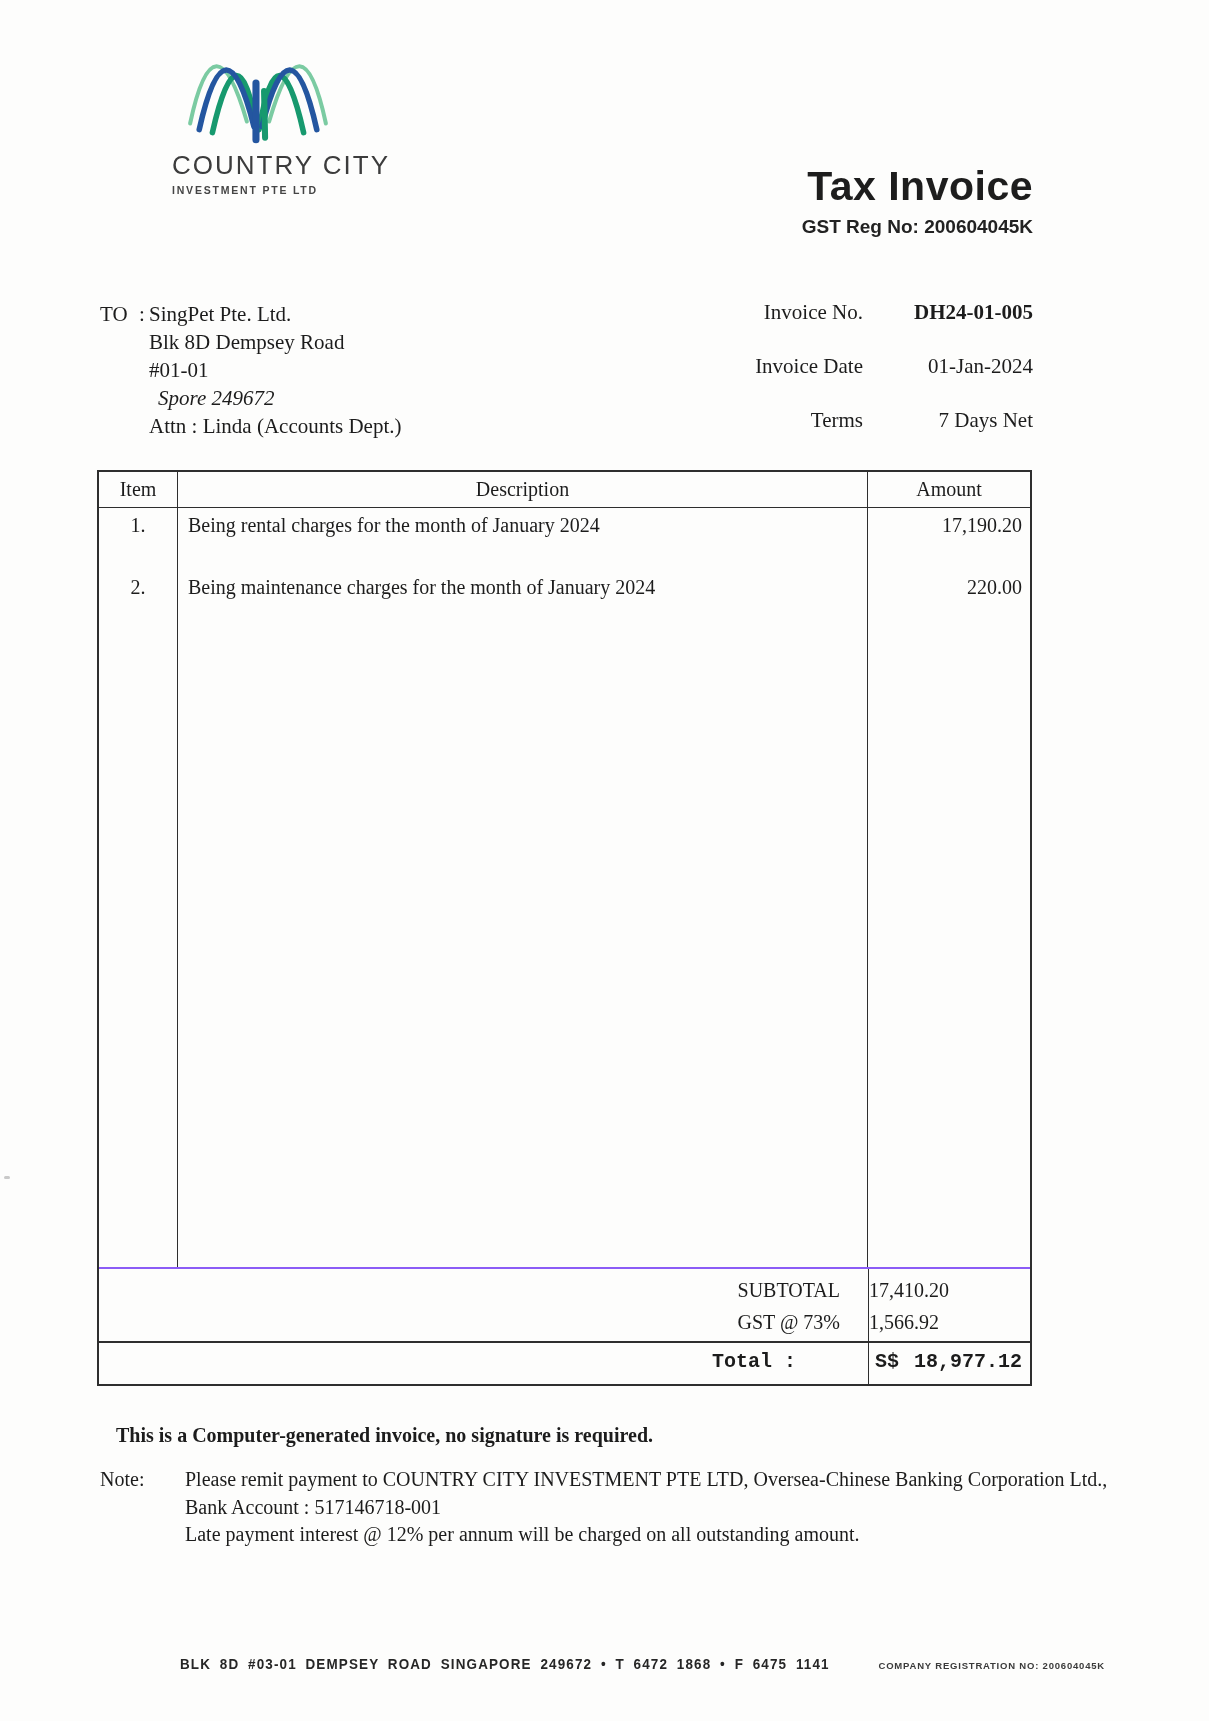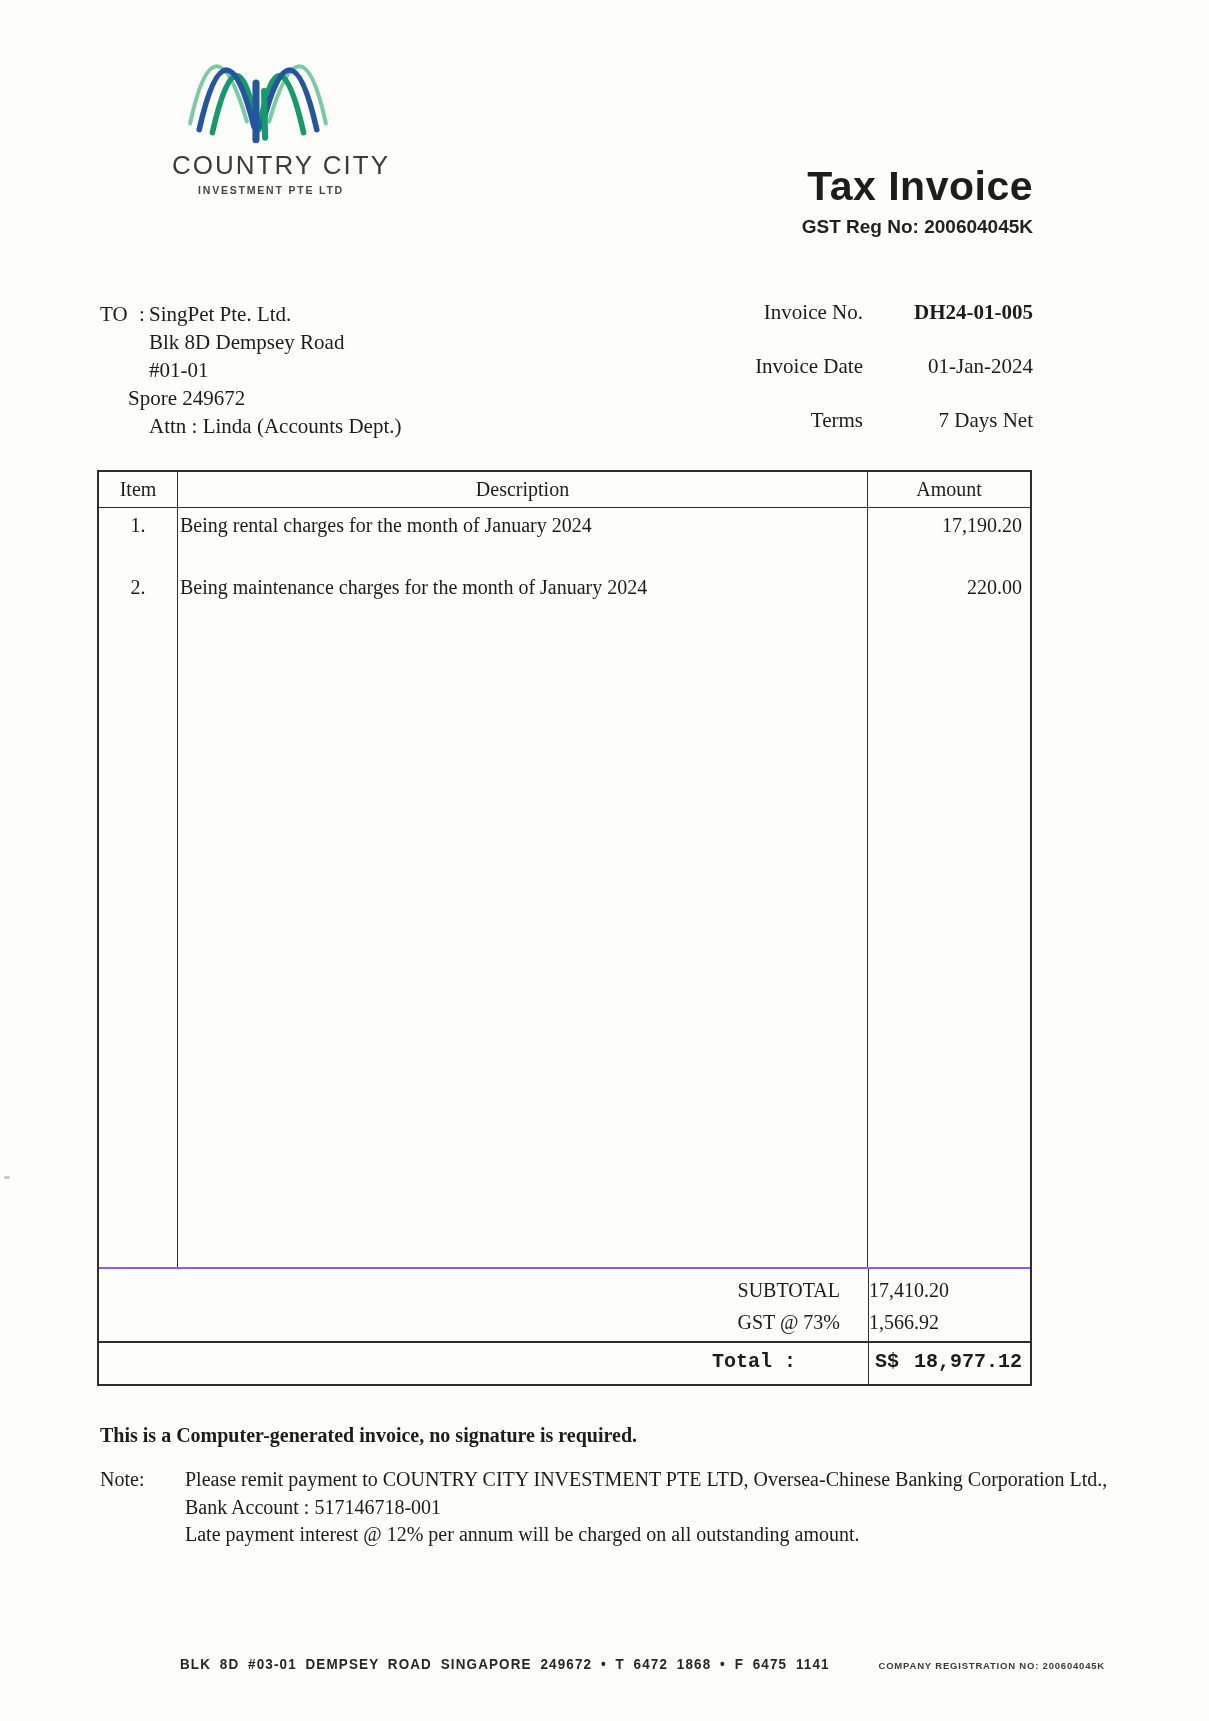--- a/index.html
+++ b/index.html
@@ -6,21 +6,21 @@
   .page{
     position:relative;
     width:1209px;height:1721px;
     background:#fdfdfc;
     margin:0 auto;
     overflow:hidden;
     font-family:"Liberation Serif", serif;
     color:#1c1c1c;
   }
   
-  .logo-block{position:absolute;left:172px;top:24px;width:172px;text-align:right;}
+  .logo-block{position:absolute;left:172px;top:24px;width:172px;text-align:left;}
   .logo-block svg{display:block;margin:0 auto;}
   .company-name{
     font-family:"Liberation Sans", sans-serif;
     font-size:26px;letter-spacing:2px;color:#3c3c3c;
     margin-top:2px;white-space:nowrap;
   }
   .company-sub{
     font-family:"Liberation Sans", sans-serif;
     font-size:10.5px;font-weight:700;letter-spacing:1.8px;color:#454545;
     margin-top:3px;white-space:nowrap;
@@ -35,21 +35,21 @@
   .gst-reg{
     font-family:"Liberation Sans", sans-serif;
     font-size:19px;font-weight:700;color:#222;margin-top:8px;white-space:nowrap;
   }
   
   .to-block{position:absolute;left:100px;top:300px;font-size:21px;line-height:28px;}
   .to-row{display:flex;}
   .to-label{width:35px;}
   .to-colon{width:14px;text-align:center;}
   .to-line{margin-left:49px;}
-  .to-line.more-indent{margin-left:28px;}
+  .to-line.more-indent{margin-left:58px;font-style:italic;}
   
   .meta-block{position:absolute;right:176px;top:300px;font-size:21px;}
   .meta-row{display:flex;justify-content:flex-end;margin-bottom:29px;}
   .meta-label{width:140px;text-align:right;}
   .meta-value{width:170px;text-align:right;}
   .meta-value.bold{font-weight:700;}
   
   .inv-table{
     position:absolute;left:97px;top:470px;width:935px;height:916px;
     border:2px solid #2e2e2e;box-sizing:border-box;
@@ -60,40 +60,40 @@
     display:grid;grid-template-columns:78px 1fr 162px;
     height:35px;border-bottom:1.5px solid #2e2e2e;flex:0 0 auto;
   }
   .t-head .cell{display:flex;align-items:center;justify-content:center;}
   .t-head .cell.desc{border-left:1.5px solid #2e2e2e;border-right:1.5px solid #2e2e2e;}
   .t-body{
     display:grid;grid-template-columns:78px 1fr 162px;
     flex:1 1 auto;min-height:0;
   }
   .col-item{padding-top:6px;text-align:center;}
-  .col-desc{border-left:1.5px solid #2e2e2e;border-right:1.5px solid #2e2e2e;padding:6px 8px 0 2px;}
+  .col-desc{border-left:1.5px solid #2e2e2e;border-right:1.5px solid #2e2e2e;padding:6px 8px 0 10px;}
   .col-amt{padding:6px 8px 0 6px;text-align:right;}
   .body-row1{height:62px;}
   .t-summary{
     display:grid;grid-template-columns:1fr 162px;
     height:72px;flex:0 0 auto;border-top:2px solid #8b5cf6;
   }
   .sum-labels{text-align:right;padding:5px 28px 0 0;line-height:32px;}
   .sum-values{border-left:1.5px solid #2e2e2e;padding:5px 8px 0 0;line-height:32px;}
   .t-total{
     display:grid;grid-template-columns:1fr 162px;
     height:41px;flex:0 0 auto;border-top:2.5px solid #2e2e2e;font-weight:700;font-family:Liberation Mono, monospace;
   }
   .total-label{text-align:right;padding:7px 72px 0 0;}
   .total-cell{
     border-left:1.5px solid #2e2e2e;display:flex;justify-content:space-between;
     padding:7px 8px 0 6px;
   }
   
-  .generated-line{position:absolute;left:100px;top:1424px;font-size:20px;font-weight:700;}
+  .generated-line{position:absolute;left:116px;top:1424px;font-size:20px;font-weight:700;}
   .note-block{position:absolute;left:100px;top:1466px;font-size:20px;line-height:27.5px;}
   .note-row{display:flex;gap:37px;}
   .note-label{width:48px;}
   .note-lines{}
   
   .footer-address{
     position:absolute;left:180px;top:1656px;
     font-family:"Liberation Sans", sans-serif;
     font-size:14px;font-weight:700;color:#262626;
     letter-spacing:1.2px;word-spacing:4px;white-space:nowrap;

